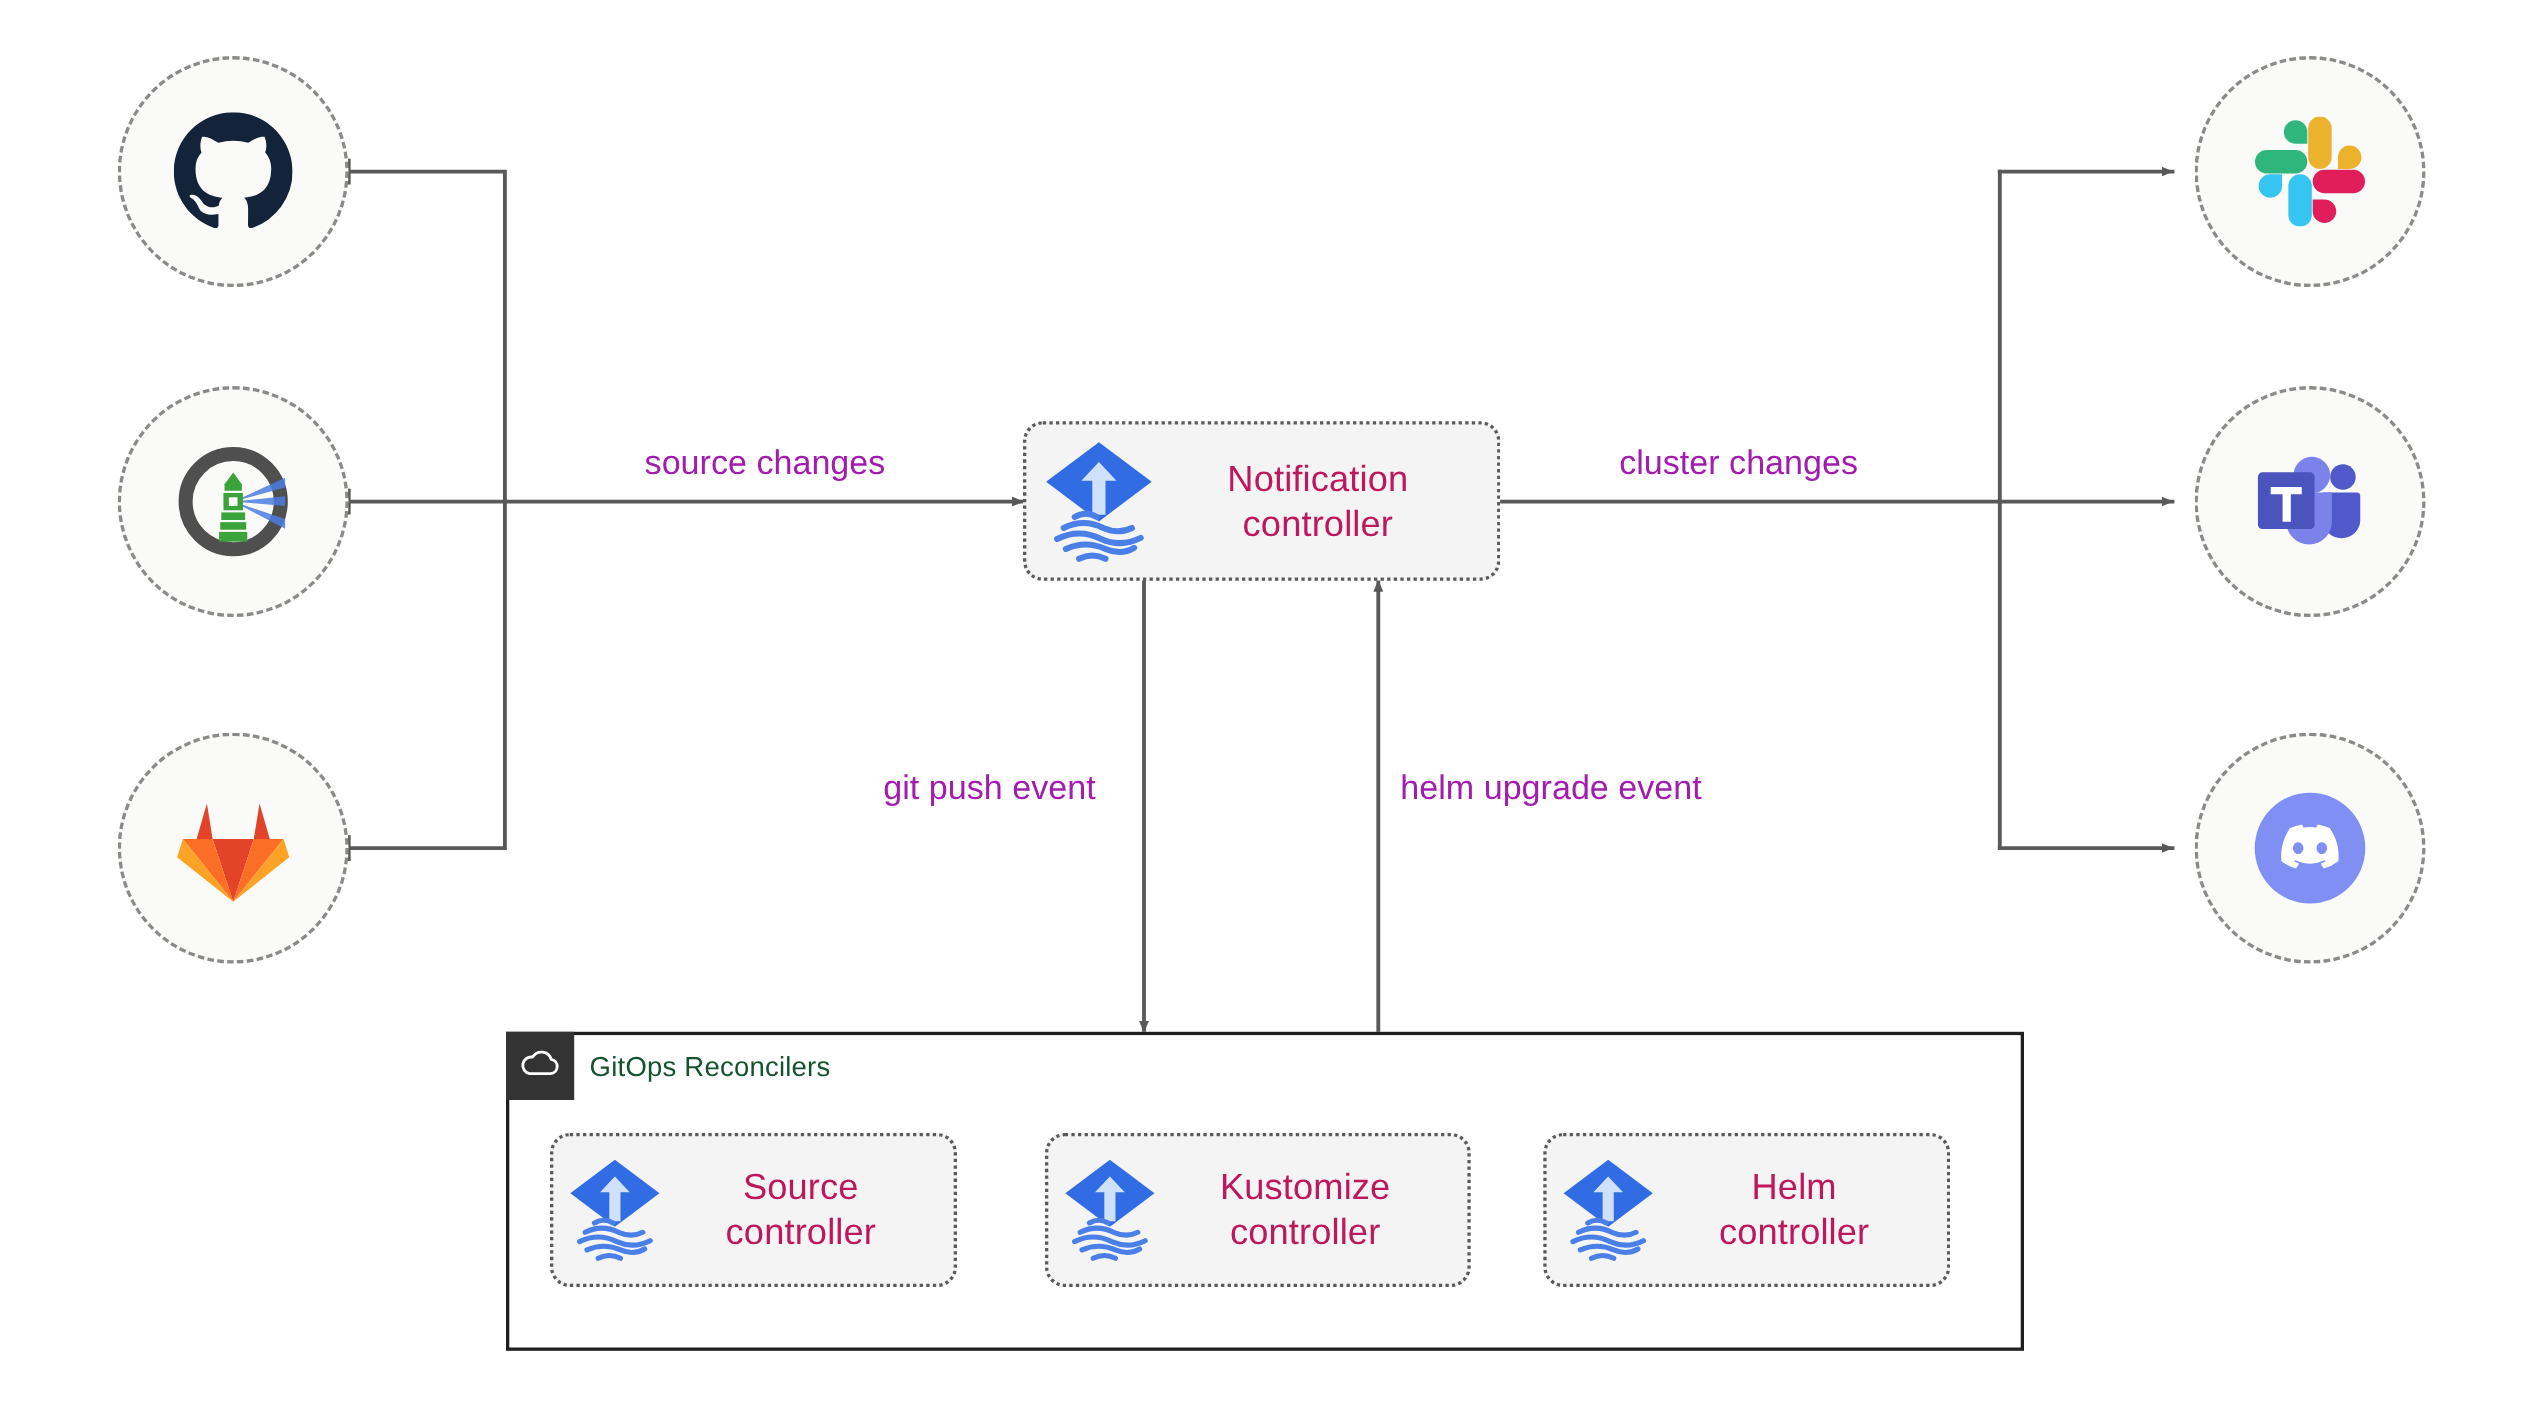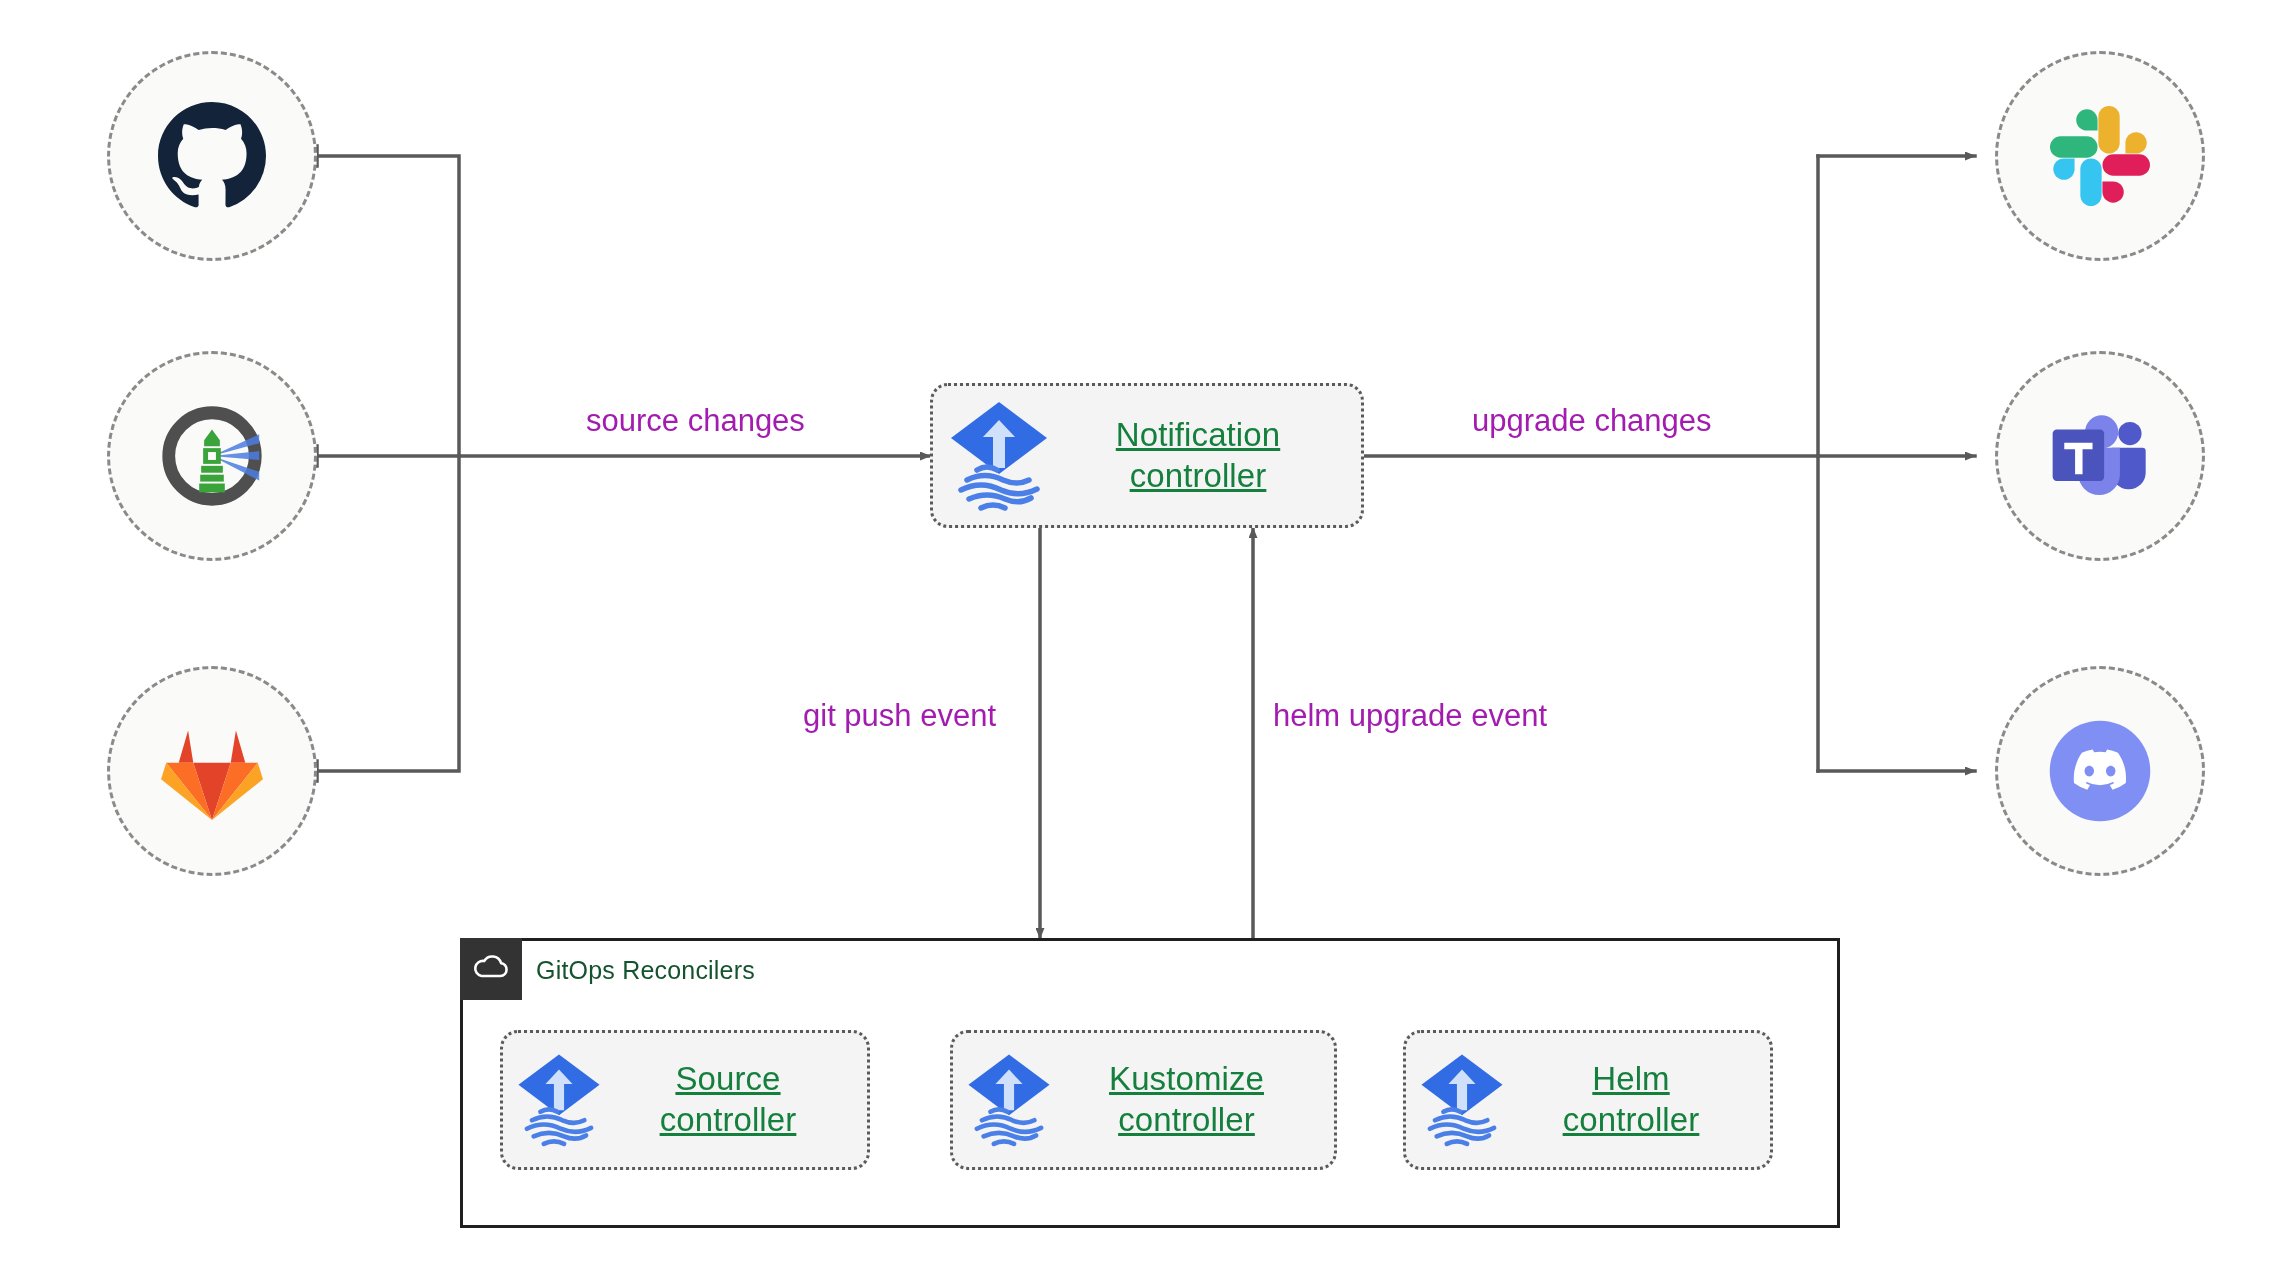--- a/index.html
+++ b/index.html
@@ -16,24 +16,23 @@
   .logo-circle svg{display:block;}
 
   
   .ctrl-box{
     position:absolute;background:#f4f4f4;
     border:3px dotted #5a5a5a;border-radius:18px;
     display:flex;align-items:center;box-sizing:border-box;
   }
   .ctrl-icon{flex:0 0 auto;display:flex;align-items:center;justify-content:center;}
   .ctrl-label{
-    flex:1 1 auto;text-align:center;color:#15803d;
+    flex:1 1 auto;text-align:center;color:#be185d;
     font-size:33px;line-height:1.24;letter-spacing:.1px;
     white-space:pre-line;
-    text-decoration:underline;
   }
 
   
   #reconcilers-box{
     position:absolute;background:#ffffff;border:3px solid #1f1f1f;
     box-sizing:border-box;
   }
   #reconcilers-tab{
     position:absolute;background:#333333;
     display:flex;align-items:center;justify-content:center;
@@ -88,21 +87,21 @@
 
       <path d="M1253,938 L1253,528" marker-end="url(#arrow)"></path>
 
       <path d="M884,1100 L950,1100" marker-end="url(#arrow)"></path>
       <path d="M1337,1100 L1403,1100" marker-end="url(#arrow)"></path>
     </g>
   </svg>
 
   <div class="edge-label" style="left:578px;top:403px;">source changes</div>
 
-  <div class="edge-label" style="left:1464px;top:403px;">upgrade changes</div>
+  <div class="edge-label" style="left:1464px;top:403px;">cluster changes</div>
 
   <div class="edge-label" style="left:795px;top:698px;">git push event</div>
 
   <div class="edge-label" style="left:1265px;top:698px;">helm upgrade event</div>
 
   <div class="logo-circle" style="left:107px;top:51px;">
     <span>
       <svg width="108" height="108" viewBox="0 0 16 16" aria-hidden="true">
         <path fill="#13243a" d="M8 0C3.58 0 0 3.58 0 8c0 3.54 2.29 6.53 5.47 7.59.4.07.55-.17.55-.38
           0-.19-.01-.82-.01-1.49-2.01.37-2.53-.49-2.69-.94-.09-.23-.48-.94-.82-1.13-.28-.15-.68-.52-.01-.53.63-.01

